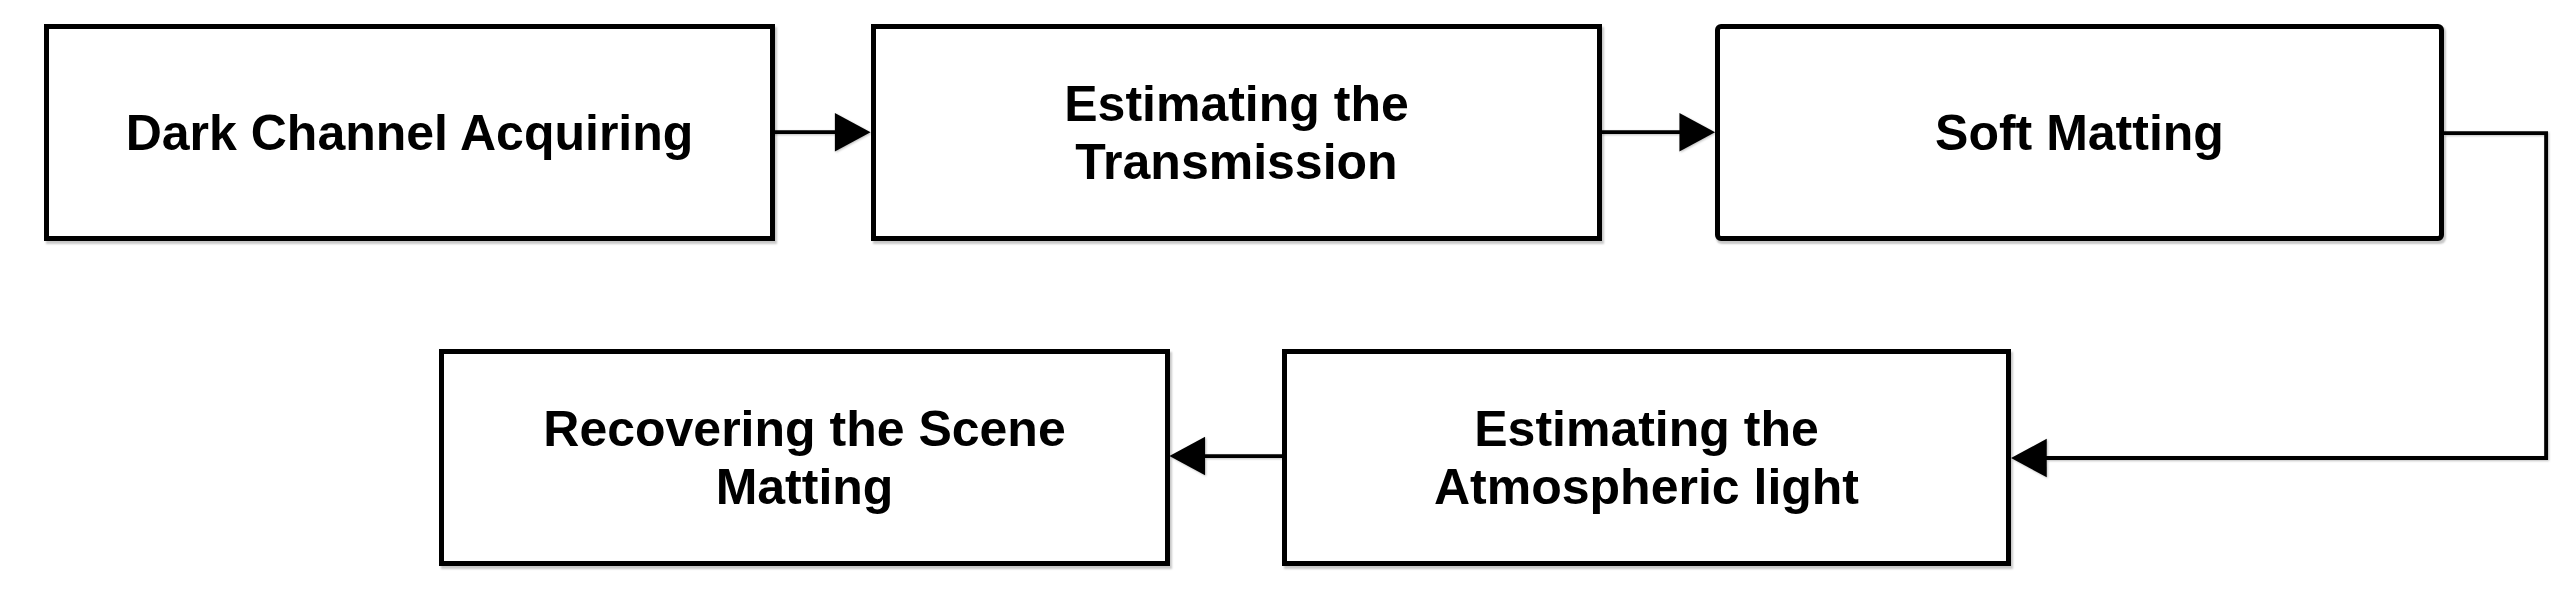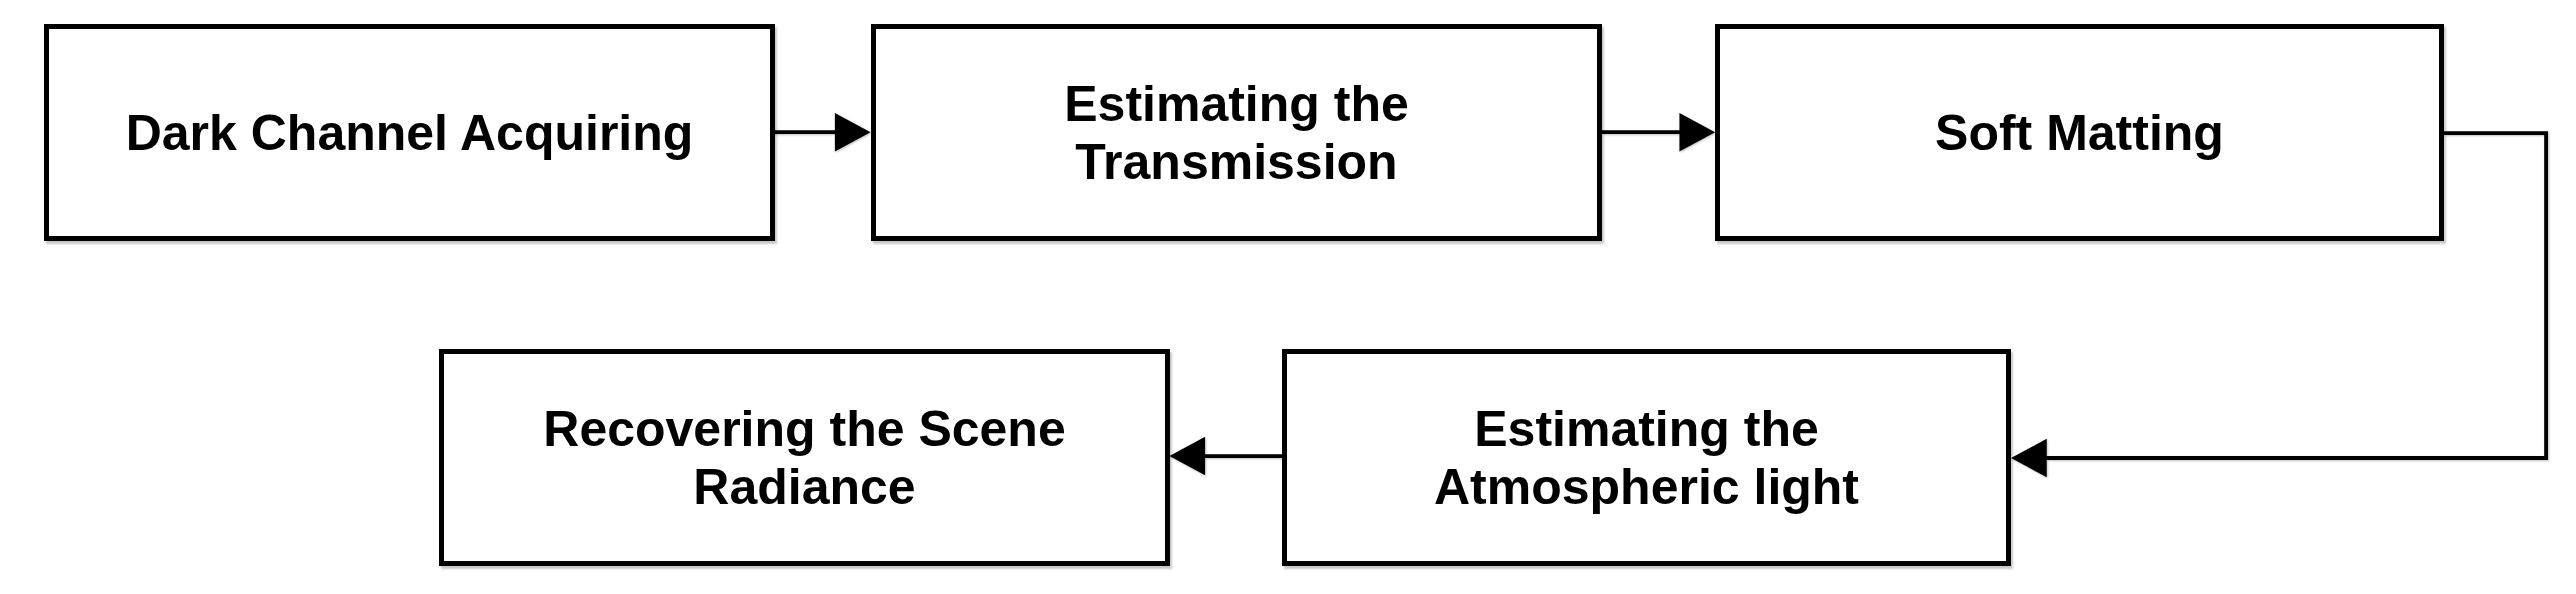--- a/index.html
+++ b/index.html
@@ -47,21 +47,21 @@
   .node .label {
     font-weight: bold;
     font-size: 50px;
     line-height: 1.16;
     color: #000000;
     white-space: pre-line;
     letter-spacing: 0px;
   }
   .n1 { left: 44px;   top: 24px;  width: 731px; }
   .n2 { left: 871px;  top: 24px;  width: 731px; }
-  .n3 { left: 1715px; top: 24px;  width: 729px; }
+  .n3 { left: 1715px; top: 24px;  width: 729px; border-radius: 6px; }
   .n4 { left: 439px;  top: 349px; width: 731px; }
   .n5 { left: 1282px; top: 349px; width: 729px; }
 </style>
 </head>
 <body>
 
 <div class="canvas">
 
   <svg class="connectors" viewBox="0 0 2672 617" xmlns="http://www.w3.org/2000/svg">
     <g>
@@ -90,21 +90,21 @@
     <span class="label">Estimating the
 Transmission</span>
   </div>
 
   <div class="node n3">
     <span class="label">Soft Matting</span>
   </div>
 
   <div class="node n4">
     <span class="label">Recovering the Scene
-Radiance</span>
+Matting</span>
   </div>
 
   <div class="node n5">
     <span class="label">Estimating the
 Atmospheric light</span>
   </div>
 
 </div>
 
 

